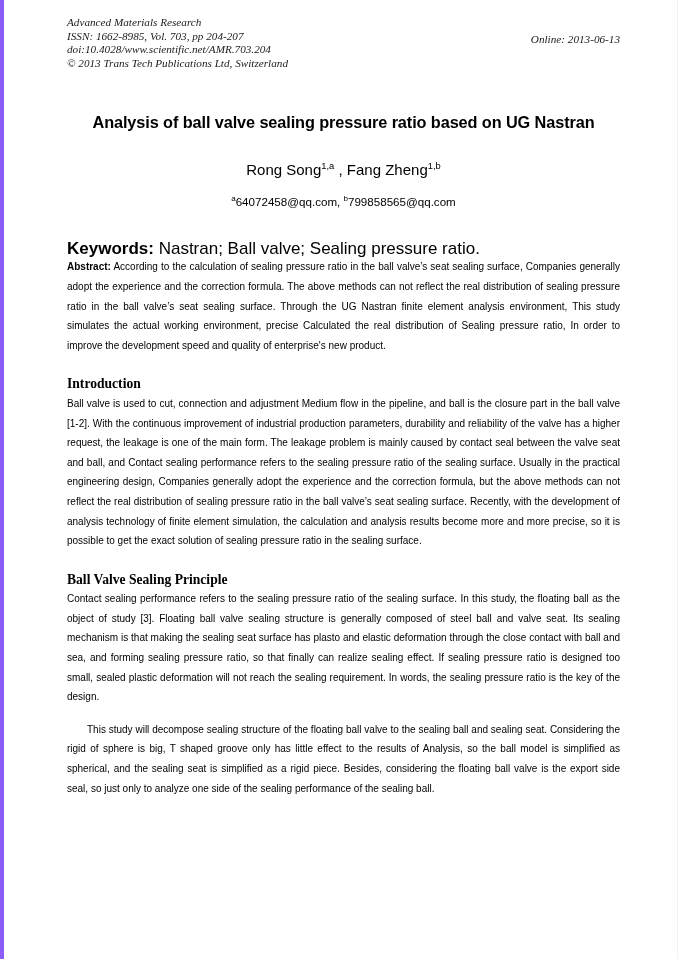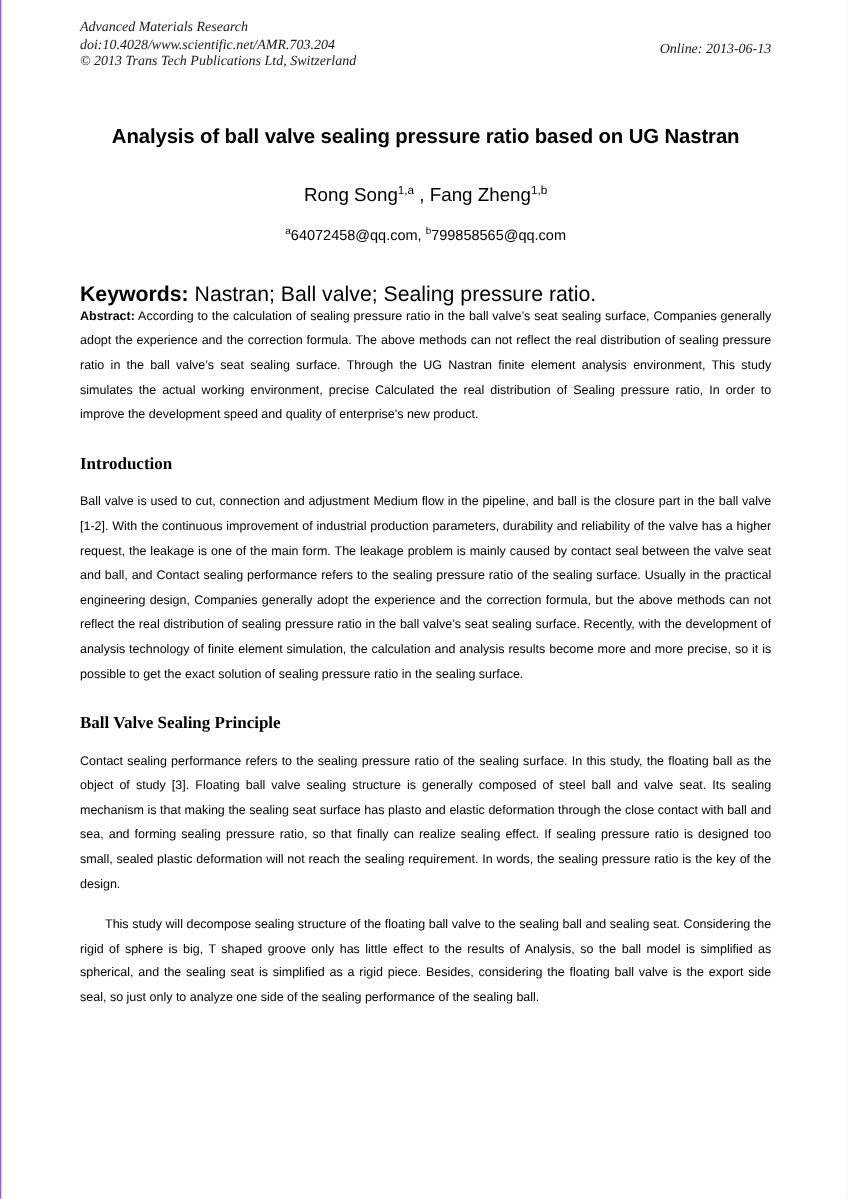--- a/index.html
+++ b/index.html
@@ -7,21 +7,21 @@
     padding: 0;
     background: #ffffff;
   }
   .page {
     position: relative;
     width: 678px;
     height: 959px;
     background: #ffffff;
     box-sizing: border-box;
     overflow: hidden;
-    border-left: 1px solid #8b5cf6;
+    border-left: 4px solid #8b5cf6;
     border-right: 1px solid #f2f2f2;
   }
   .content {
     position: absolute;
     left: 63px;
     top: 16px;
     width: 553px;
   }
 
   
@@ -140,32 +140,32 @@
     font-weight: bold;
     font-size: 13.6px;
     line-height: 19.6px;
     color: #000000;
     margin: 0;
   }
   .gap-heading {
     margin-top: 19px;
   }
   .gap-after-heading {
-    margin-top: 12px;
   }
 </style>
 </head>
 <body>
 
 <div class="page">
   <div class="content">
 
     <div class="jhead">
       <div class="jhead-left">
         <div>Advanced Materials Research</div>
+        <div>ISSN: 1662-8985, Vol. 703, pp 204-207</div>
         <div>doi:10.4028/www.scientific.net/AMR.703.204</div>
         <div>© 2013 Trans Tech Publications Ltd, Switzerland</div>
       </div>
       <div class="jhead-online">Online: 2013-06-13</div>
     </div>
 
     <div class="title">Analysis of ball valve sealing pressure ratio based on UG Nastran</div>
 
     <div class="authors">
       <span>Rong Song</span><sup>1,a</sup><span> , </span><span>Fang Zheng</span><sup>1,b</sup>

